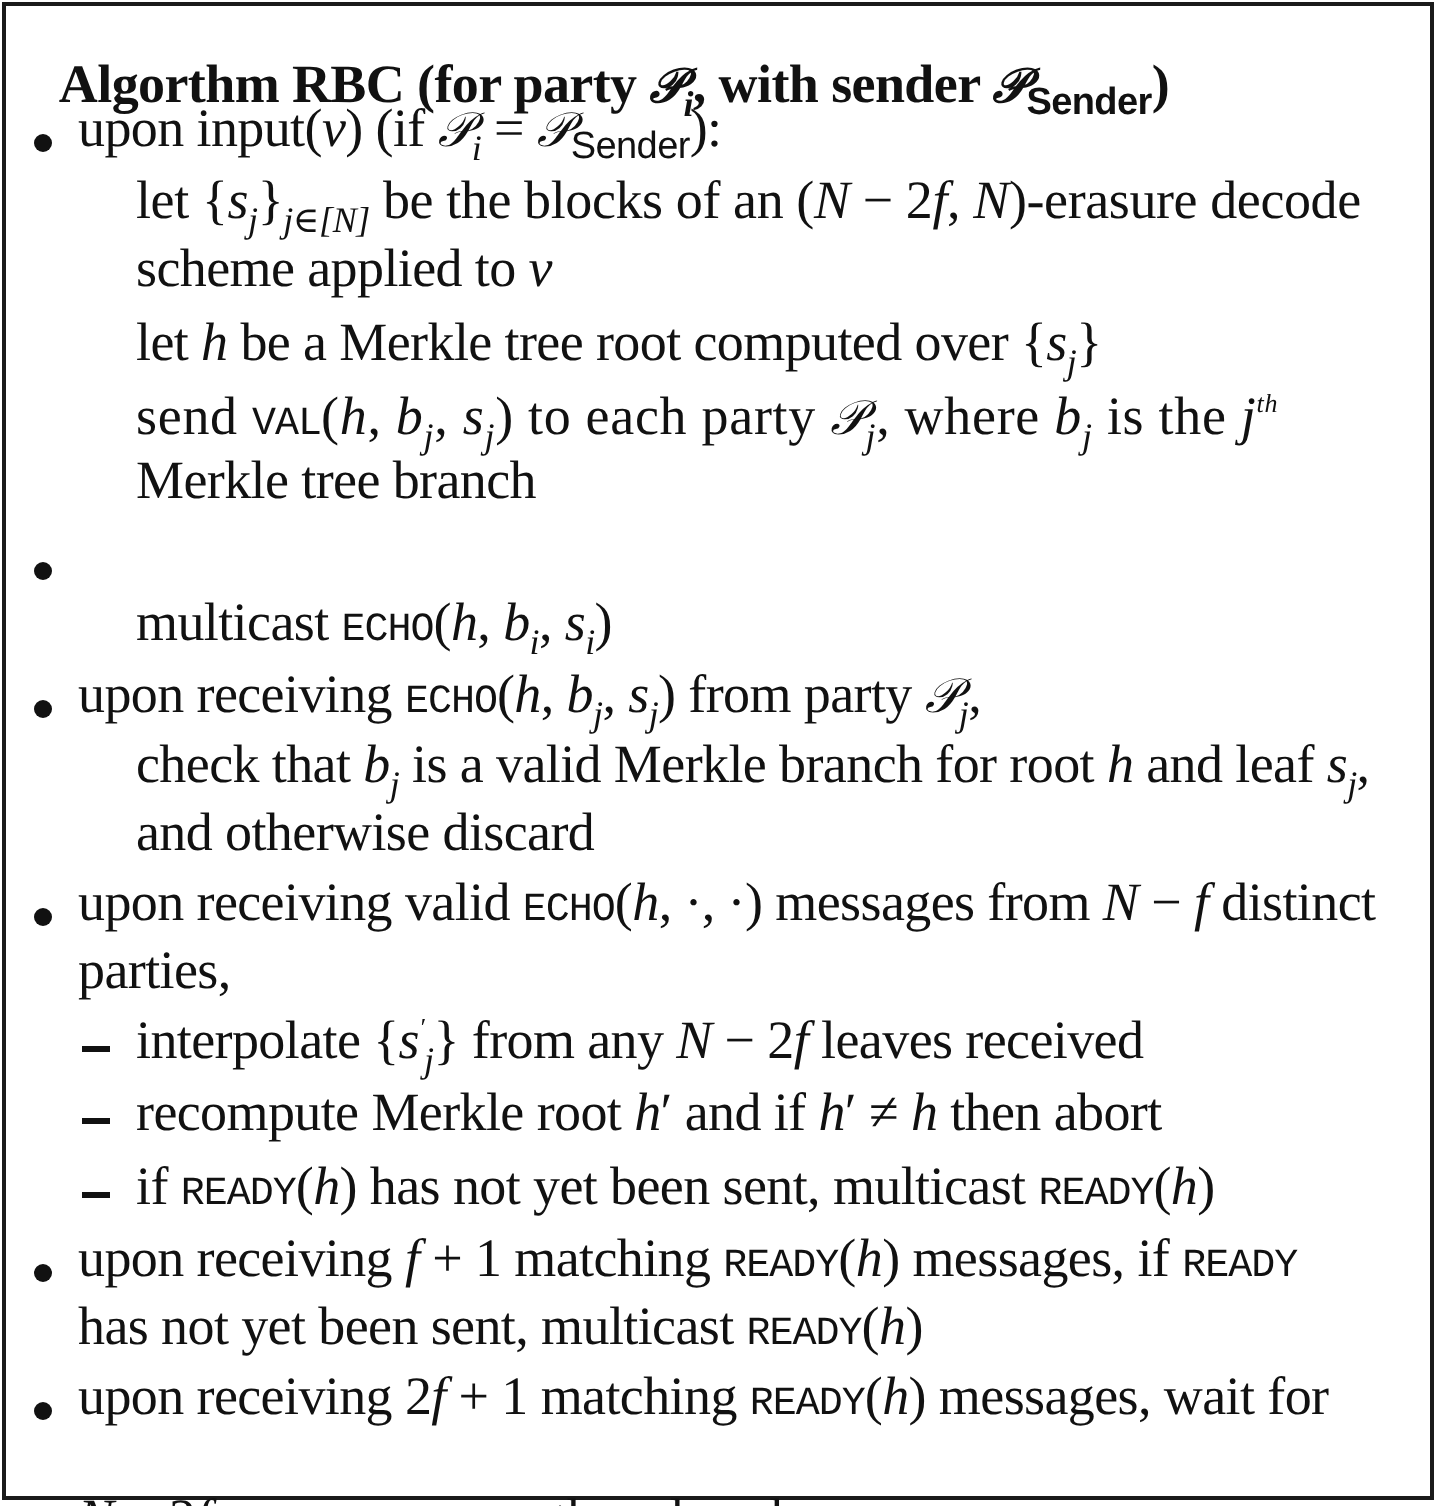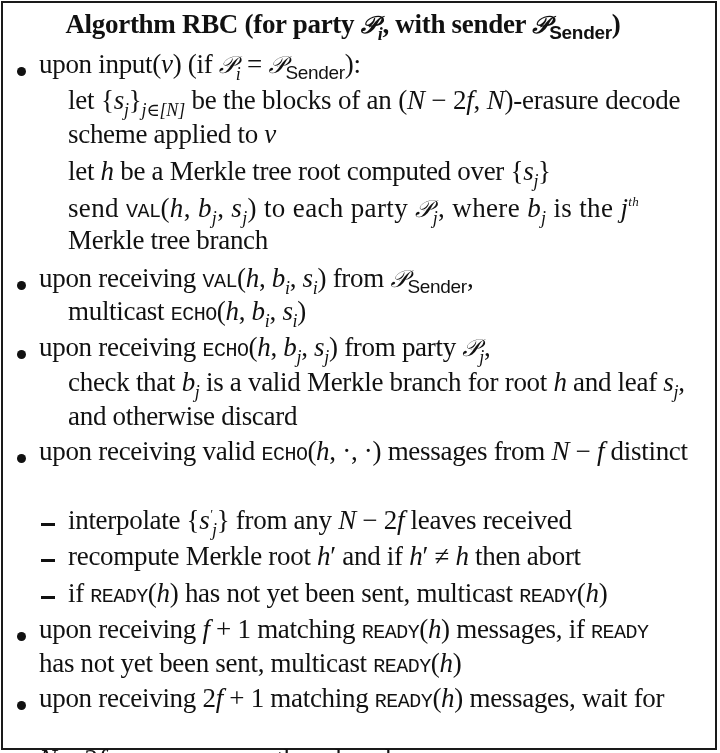--- a/index.html
+++ b/index.html
@@ -2,21 +2,21 @@
 <html><head>
   <meta charset="utf-8">
   <style>
     html, body { margin: 0; padding: 0; background: #ffffff; }
     body { width: 720px; height: 753px; overflow: hidden; position: relative; }
     .frame {
       position: absolute; left: 1px; top: 1px; width: 716px; height: 749px;
       border: 2px solid #1a1a1a; box-sizing: border-box; background: #fff;
     }
     .t { font-family: "Liberation Serif", "DejaVu Serif", serif; color: #111; font-size: 27px; white-space: nowrap; position: absolute; letter-spacing: -0.3px; }
-    .title { font-weight: bold; left: 0; width: 608px; text-align: center; top: 6px; margin-left: 36px; }
+    .title { font-weight: bold; left: 0; width: 608px; text-align: center; top: 24px; }
     .m { font-style: italic; }
     .cal { font-family: "DejaVu Serif", serif; font-style: italic; font-size: 24px; }
     .sf { font-family: "Liberation Sans", sans-serif; font-style: normal; font-size: 19px; vertical-align: -6px; }
     .sub { font-size: 18px; vertical-align: -7px; font-style: italic; }
     .sup { font-size: 13px; vertical-align: 11px; font-style: italic; }
     .tt { font-family: "Liberation Mono", "DejaVu Sans Mono", monospace; font-size: 20px; letter-spacing: -0.5px; }
     .bullet { position: absolute; left: 14px; width: 9px; height: 9px; border-radius: 50%; background: #111; }
     .dash { position: absolute; left: 38px; width: 14px; height: 3px; background: #111; }
   </style>
 </head>
@@ -28,30 +28,30 @@
 
   <div class="bullet" style="top:64px"></div>
   <div class="t" style="left:36px;top:46px"><span>upon input(</span><span class="m">v</span><span>) (if </span><span class="cal">𝒫</span><span class="sub">i</span><span> = </span><span class="cal">𝒫</span><span class="sf">Sender</span><span>):</span></div>
   <div class="t" style="left:65px;top:82px;letter-spacing:-0.2px"><span>let </span><span>{</span><span class="m">s</span><span class="sub">j</span><span>}</span><span class="sub">j∈[N]</span><span> be the blocks of an (</span><span class="m">N</span><span> − 2</span><span class="m">f</span><span>, </span><span class="m">N</span><span>)-erasure decode</span></div>
   <div class="t" style="left:65px;top:116px"><span>scheme applied to </span><span class="m">v</span></div>
   <div class="t" style="left:65px;top:153px"><span>let </span><span class="m">h</span><span> be a Merkle tree root computed over </span><span>{</span><span class="m">s</span><span class="sub">j</span><span>}</span></div>
   <div class="t" style="left:65px;top:190px;letter-spacing:0.35px"><span>send </span><span class="tt">VAL</span><span>(</span><span class="m">h</span><span>, </span><span class="m">b</span><span class="sub">j</span><span>, </span><span class="m">s</span><span class="sub">j</span><span>)</span><span> to each party </span><span class="cal">𝒫</span><span class="sub">j</span><span>, where </span><span class="m">b</span><span class="sub">j</span><span> is the </span><span class="m">j</span><span class="sup">th</span></div>
   <div class="t" style="left:65px;top:222px"><span>Merkle tree branch</span></div>
 
   <div class="bullet" style="top:278px"></div>
-  <div class="t" style="left:36px;top:260px"><span>upon receiving </span><span class="tt">VAL</span><span>(</span><span class="m">h</span><span>, </span><span class="m">b</span><span class="sub">i</span><span>, </span><span class="m">s</span><span class="sub">i</span><span>)</span><span> from </span><span class="cal">𝒫</span><span class="sf">Sender</span><span>,</span></div>
   <div class="t" style="left:65px;top:293px"><span>multicast </span><span class="tt">ECHO</span><span>(</span><span class="m">h</span><span>, </span><span class="m">b</span><span class="sub">i</span><span>, </span><span class="m">s</span><span class="sub">i</span><span>)</span></div>
 
   <div class="bullet" style="top:347px"></div>
   <div class="t" style="left:36px;top:329px"><span>upon receiving </span><span class="tt">ECHO</span><span>(</span><span class="m">h</span><span>, </span><span class="m">b</span><span class="sub">j</span><span>, </span><span class="m">s</span><span class="sub">j</span><span>)</span><span> from party </span><span class="cal">𝒫</span><span class="sub">j</span><span>,</span></div>
   <div class="t" style="left:65px;top:364px"><span>check that </span><span class="m">b</span><span class="sub">j</span><span> is a valid Merkle branch for root </span><span class="m">h</span><span> and leaf </span><span class="m">s</span><span class="sub">j</span><span>,</span></div>
   <div class="t" style="left:65px;top:398px"><span>and otherwise discard</span></div>
 
   <div class="bullet" style="top:451px"></div>
   <div class="t" style="left:36px;top:433px"><span>upon receiving valid </span><span class="tt">ECHO</span><span>(</span><span class="m">h</span><span>, ·, ·</span><span>)</span><span> messages from </span><span class="m">N</span><span> − </span><span class="m">f</span><span> distinct</span></div>
+  <div class="t" style="left:36px;top:467px"><span>parties,</span></div>
   <div class="dash" style="top:520px"></div>
   <div class="t" style="left:65px;top:502px"><span>interpolate </span><span>{</span><span class="m">s</span><span class="sup">′</span><span class="sub">j</span><span>}</span><span> from any </span><span class="m">N</span><span> − 2</span><span class="m">f</span><span> leaves received</span></div>
   <div class="dash" style="top:556px"></div>
   <div class="t" style="left:65px;top:538px"><span>recompute Merkle root </span><span class="m">h</span><span>′</span><span> and if </span><span class="m">h</span><span>′</span><span> ≠ </span><span class="m">h</span><span> then abort</span></div>
   <div class="dash" style="top:593px"></div>
   <div class="t" style="left:65px;top:575px"><span>if </span><span class="tt">READY</span><span>(</span><span class="m">h</span><span>)</span><span> has not yet been sent, multicast </span><span class="tt">READY</span><span>(</span><span class="m">h</span><span>)</span></div>
 
   <div class="bullet" style="top:629px"></div>
   <div class="t" style="left:36px;top:611px"><span>upon receiving </span><span class="m">f</span><span> + 1 matching </span><span class="tt">READY</span><span>(</span><span class="m">h</span><span>)</span><span> messages, if </span><span class="tt">READY</span></div>
   <div class="t" style="left:36px;top:645px"><span>has not yet been sent, multicast </span><span class="tt">READY</span><span>(</span><span class="m">h</span><span>)</span></div>

